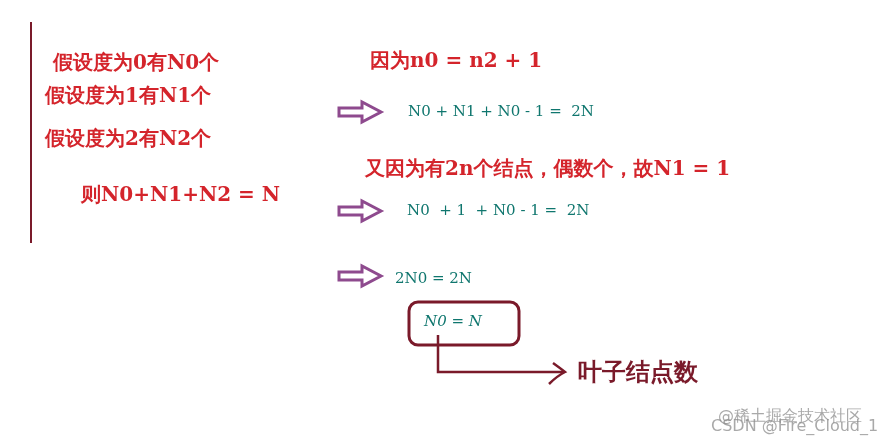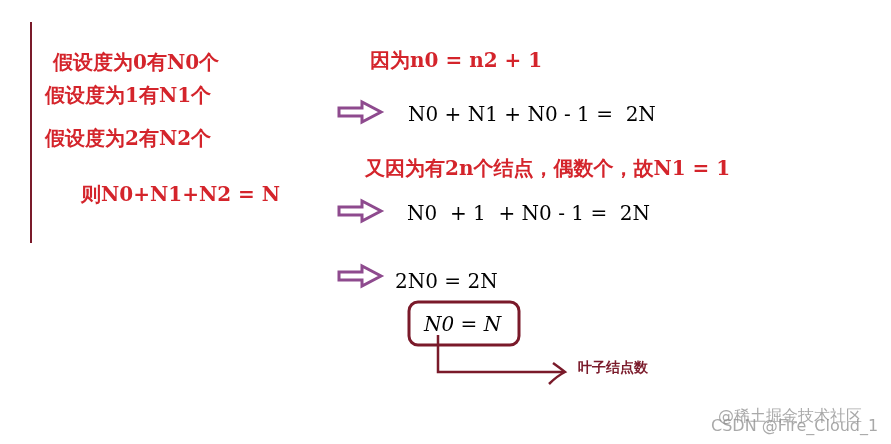--- a/index.html
+++ b/index.html
@@ -3,21 +3,21 @@
   <meta charset="utf-8">
   <style>
     html, body { margin: 0; padding: 0; }
     body {
       width: 891px; height: 444px; background: #ffffff;
       position: relative; overflow: hidden;
       font-family: "DejaVu Serif", "Liberation Serif", serif;
     }
     .abs { position: absolute; white-space: pre; line-height: 1; }
     .red { color: #d4242b; font-weight: bold; font-size: 20px; }
-    .purple { color: #000000; font-size: 20px; }
+    .purple { color: #0f766e; font-size: 15px; }
     .vline { position: absolute; left: 30px; top: 22px; width: 2px; height: 221px; background: #7a1a2a; }
     .watermark {
       position: absolute; font-family: "DejaVu Sans", "Liberation Sans", sans-serif;
       font-size: 16px; color: rgba(140,140,140,0.75); white-space: pre; line-height: 1;
     }
     svg { position: absolute; left: 0; top: 0; }
   </style>
 </head>
 <body>
 
@@ -46,16 +46,16 @@
 
   <polyline points="438,335 438,372 563,372" fill="none" stroke="#7a1a2a" stroke-width="2.5"></polyline>
   <path d="M553,363 Q560,368 565,372 Q557,376 549,384" fill="none" stroke="#7a1a2a" stroke-width="2.5"></path>
 </svg>
 
 <div class="abs purple" style="left:408px; top:104px;">N0 + N1 + N0 - 1 =  2N</div>
 <div class="abs red" style="left:365px; top:158px;">又因为有2n个结点，偶数个，故N1 = 1</div>
 <div class="abs purple" style="left:407px; top:203px;">N0  + 1  + N0 - 1 =  2N</div>
 <div class="abs purple" style="left:395px; top:271px;">2N0 = 2N</div>
 <div class="abs purple" style="left:424px; top:314px;font-style:italic;">N0 = N</div>
-<div class="abs" style="left:578px; top:360px; color:#7a1a2a; font-size:14px; font-weight:bold;">叶子结点数</div>
+<div class="abs" style="left:578px; top:360px; color:#7a1a2a; font-size:24px; font-weight:bold;">叶子结点数</div>
 
 <div class="watermark" style="left:718px; top:408px;">@稀土掘金技术社区</div>
 <div class="watermark" style="left:711px; top:418px;">CSDN @Fire_Cloud_1</div>
 
 </body></html>

